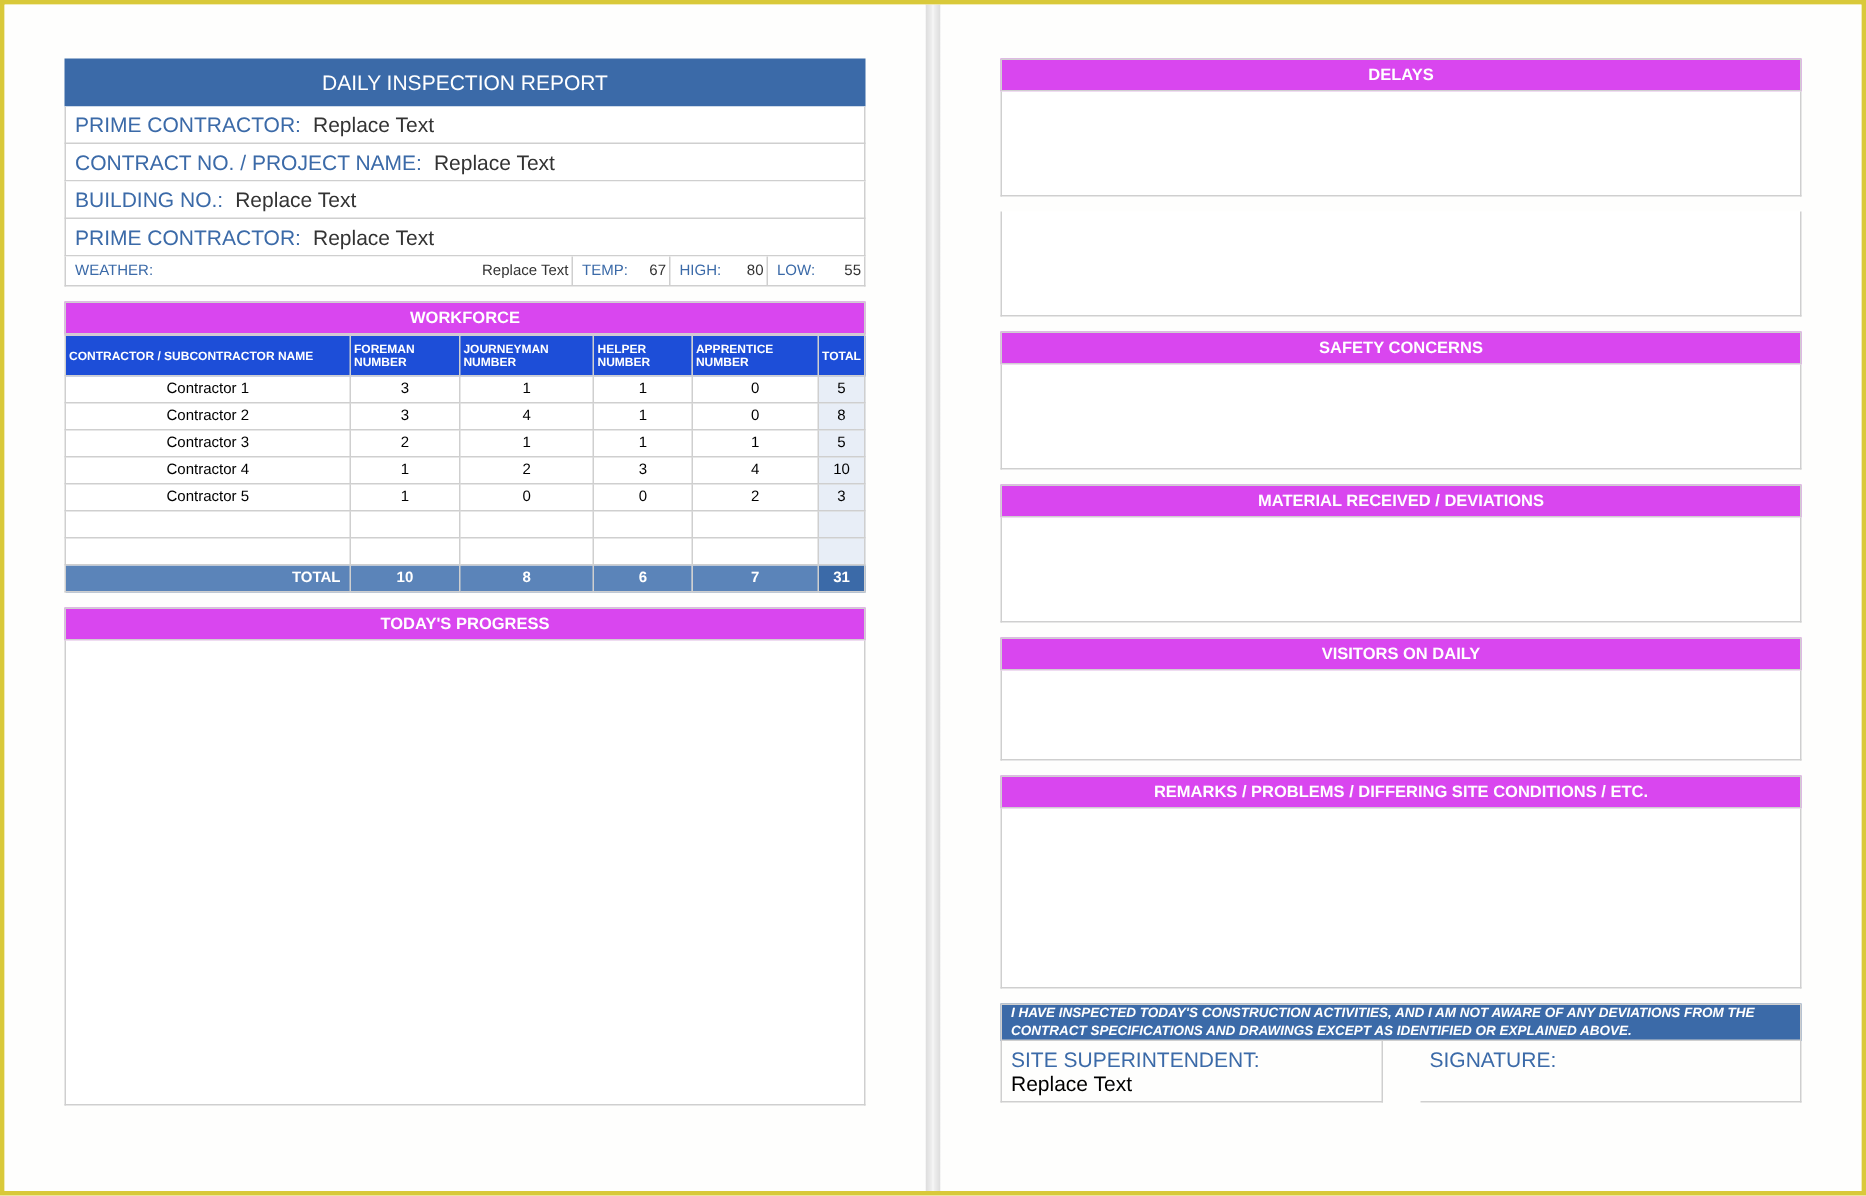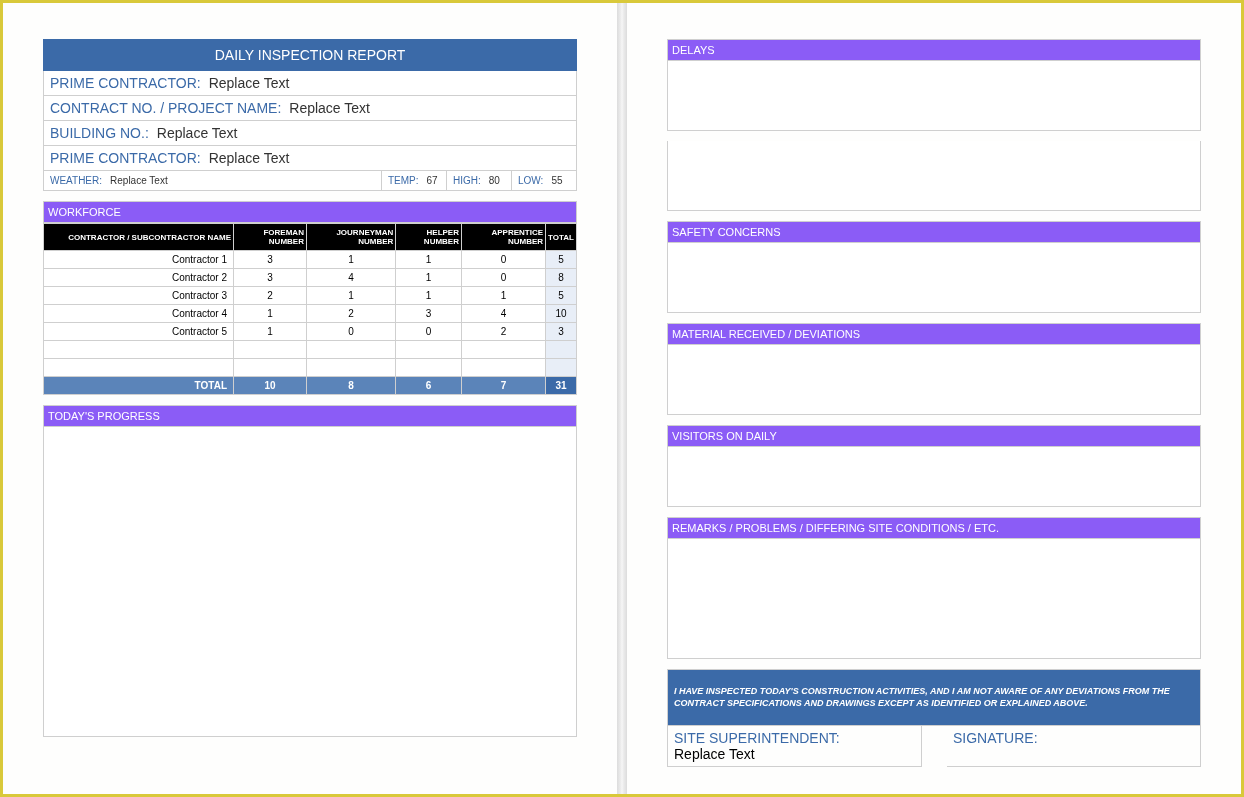--- a/index.html
+++ b/index.html
@@ -23,70 +23,71 @@
   }
   .title-bar {
     background: #3b6aa8;
     color: #fff;
     font-weight: normal;
     font-size: 14px;
     text-align: center;
     padding: 8px 4px;
   }
   .section-bar {
-    background: #8b5cf6;
+    background: #d946ef;
     color: #fff;
-    font-weight: normal;
+    font-weight: bold;
     font-size: 11px;
+    text-align: center;
     padding: 4px;
     border: 1px solid #cfcfcf;
   }
   .field-row {
     display: flex;
     border: 1px solid #cfcfcf;
     border-top: none;
     font-size: 14px;
     background: #fff;
   }
   .field-row .label {
     color: #3b6aa8;
     padding: 4px 6px;
   }
   .field-row .value {
     color: #333;
     padding: 4px 2px;
   }
   .weather-row { display:flex; border:1px solid #cfcfcf; border-top:none; font-size:10px; background:#fff;}
-  .weather-row > div { border-left:1px solid #cfcfcf; display:flex; }
+  .weather-row > div { border-left:1px solid #cfcfcf; display:flex;justify-content:space-between; }
   .weather-row > div:first-child { border-left:none; flex:1; }
   .weather-row .label { color:#3b6aa8; padding:4px 6px; }
   .weather-row .value { color:#333; padding:4px 2px; }
   .wcell { width:65px; }
 
   table.workforce {
     width: 100%;
     border-collapse: collapse;
     font-size: 10px;
   }
   table.workforce th {
-    background: #000000;
+    background: #1d4ed8;
     color: #fff;
     font-size: 8px;
     font-weight: bold;
     padding: 4px 2px;
     border: 1px solid #cfcfcf;
-    text-align: right;
+    text-align: left;
   }
   table.workforce td {
     border: 1px solid #cfcfcf;
     padding: 3px 6px;
     text-align: center;
     background: #fff;
   }
-  table.workforce td.name { text-align: right; }
+  table.workforce td.name { text-align: center; }
   table.workforce td.totcol { background:#e8eef7; font-weight:normal;}
   table.workforce tr.totalrow td {
     background:#5b84b9; color:#fff; font-weight:bold;
   }
   table.workforce tr.totalrow td.name { text-align:right; }
   table.workforce tr.totalrow td.sum { background:#3b6aa8; }
   table.workforce th.first { width:190px; }
   .gap { height:10px; }
 
   .progress-box {
@@ -104,21 +105,21 @@
   .h-md { height:60px; }
   .h-lg { height:120px; }
 
   .statement {
     background:#3b6aa8;
     border:1px solid #cfcfcf;
     color:#fff;
     font-size:9px;
     font-weight:bold;
     font-style:italic;
-    padding:16px 6px;
+    padding:0 6px;
     line-height:1.3;
   }
   .sig-row { display:flex; font-size:14px;}
   .sig-row > div { border:1px solid #cfcfcf; border-top:none; padding:4px 6px; }
   .sig-left { flex:1; display:flex; flex-wrap:wrap; align-items:center;}
   .sig-right { flex:1; border-left:none !important;margin-left:25px;}
   .sig-row .label { color:#3b6aa8; margin-right:4px;}
   .watermark {
     position:absolute; bottom:10px; left:40px;
     color:#eee; font-size:11px;

